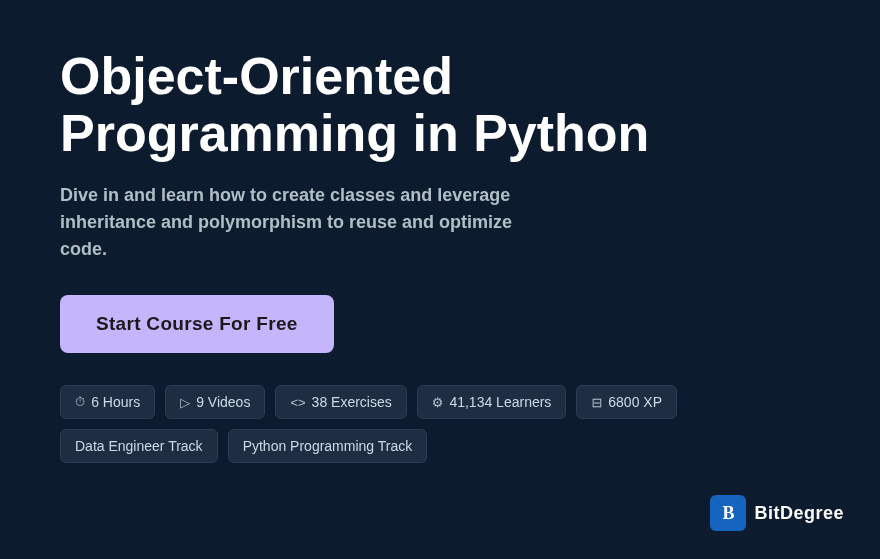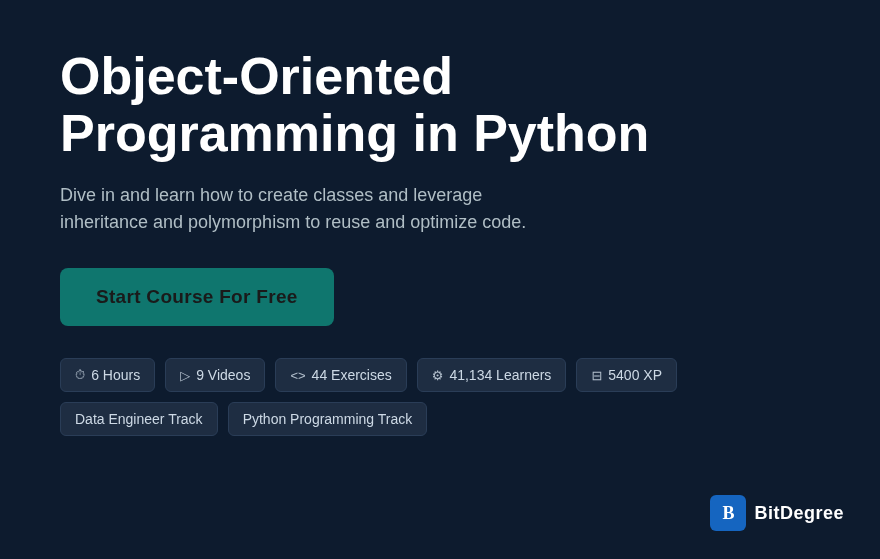--- a/index.html
+++ b/index.html
@@ -31,24 +31,25 @@
       margin-bottom: 20px;
       max-width: 620px;
     }
 
     .course-description {
       font-size: 18px;
       color: #b0bec5;
       line-height: 1.5;
       max-width: 500px;
       margin-bottom: 32px;
+      font-weight: bold;
     }
 
     .start-button {
-      background-color: #0f766e;
+      background-color: #c4b5fd;
       color: #1a1a1a;
       border: none;
       border-radius: 8px;
       padding: 18px 36px;
       font-size: 19px;
       font-weight: 800;
       cursor: pointer;
       margin-bottom: 32px;
       display: inline-block;
       letter-spacing: 0.3px;
@@ -129,31 +130,31 @@
       <span>6 Hours</span>
     </div>
 
     <div class="badge">
       <span class="badge-icon">▷</span>
       <span>9 Videos</span>
     </div>
 
     <div class="badge">
       <span class="badge-icon">&lt;&gt;</span>
-      <span>44 Exercises</span>
+      <span>38 Exercises</span>
     </div>
 
     <div class="badge">
       <span class="badge-icon">⚙</span>
       <span>41,134 Learners</span>
     </div>
 
     <div class="badge">
       <span class="badge-icon">⊟</span>
-      <span>5400 XP</span>
+      <span>6800 XP</span>
     </div>
 
     <div class="badge">
       <span>Data Engineer Track</span>
     </div>
 
 
     <div class="badge">
       <span>Python Programming Track</span>
     </div>

